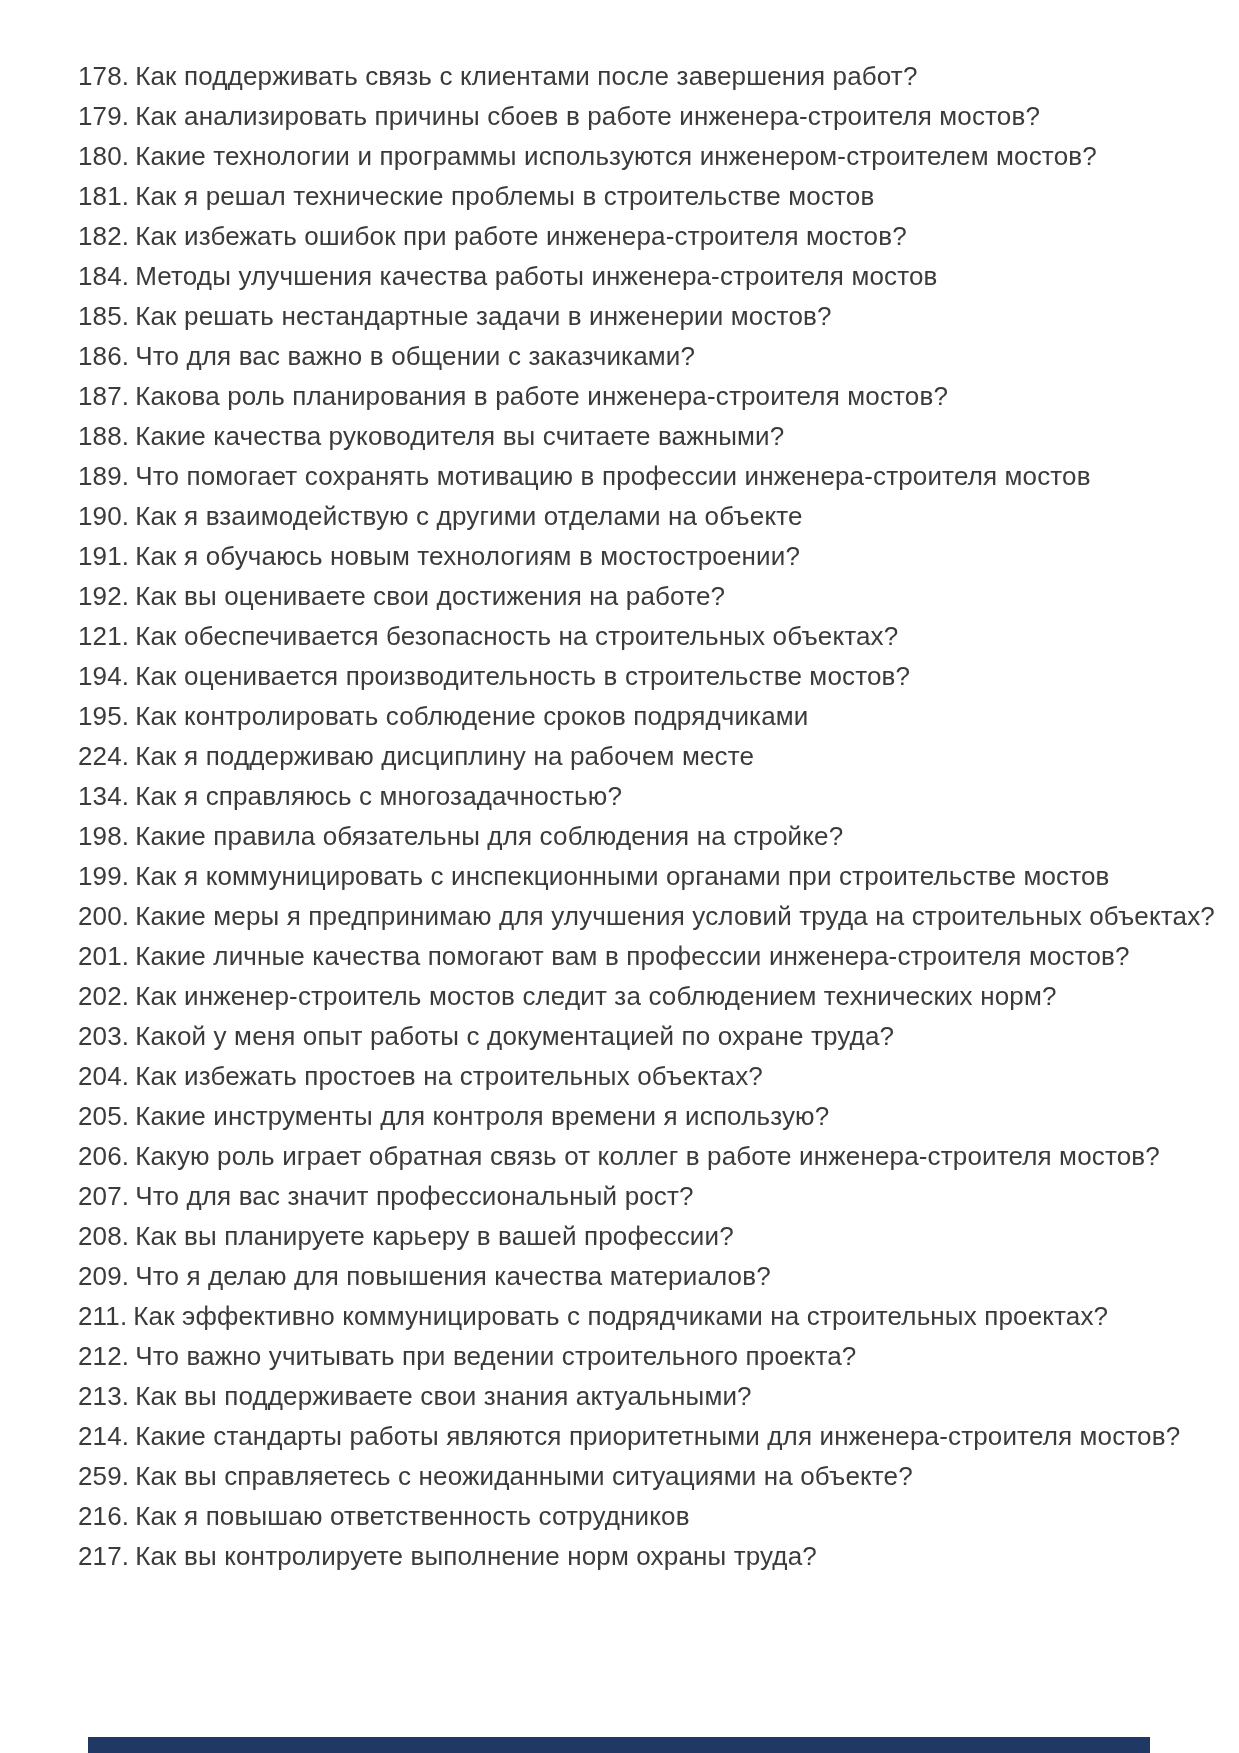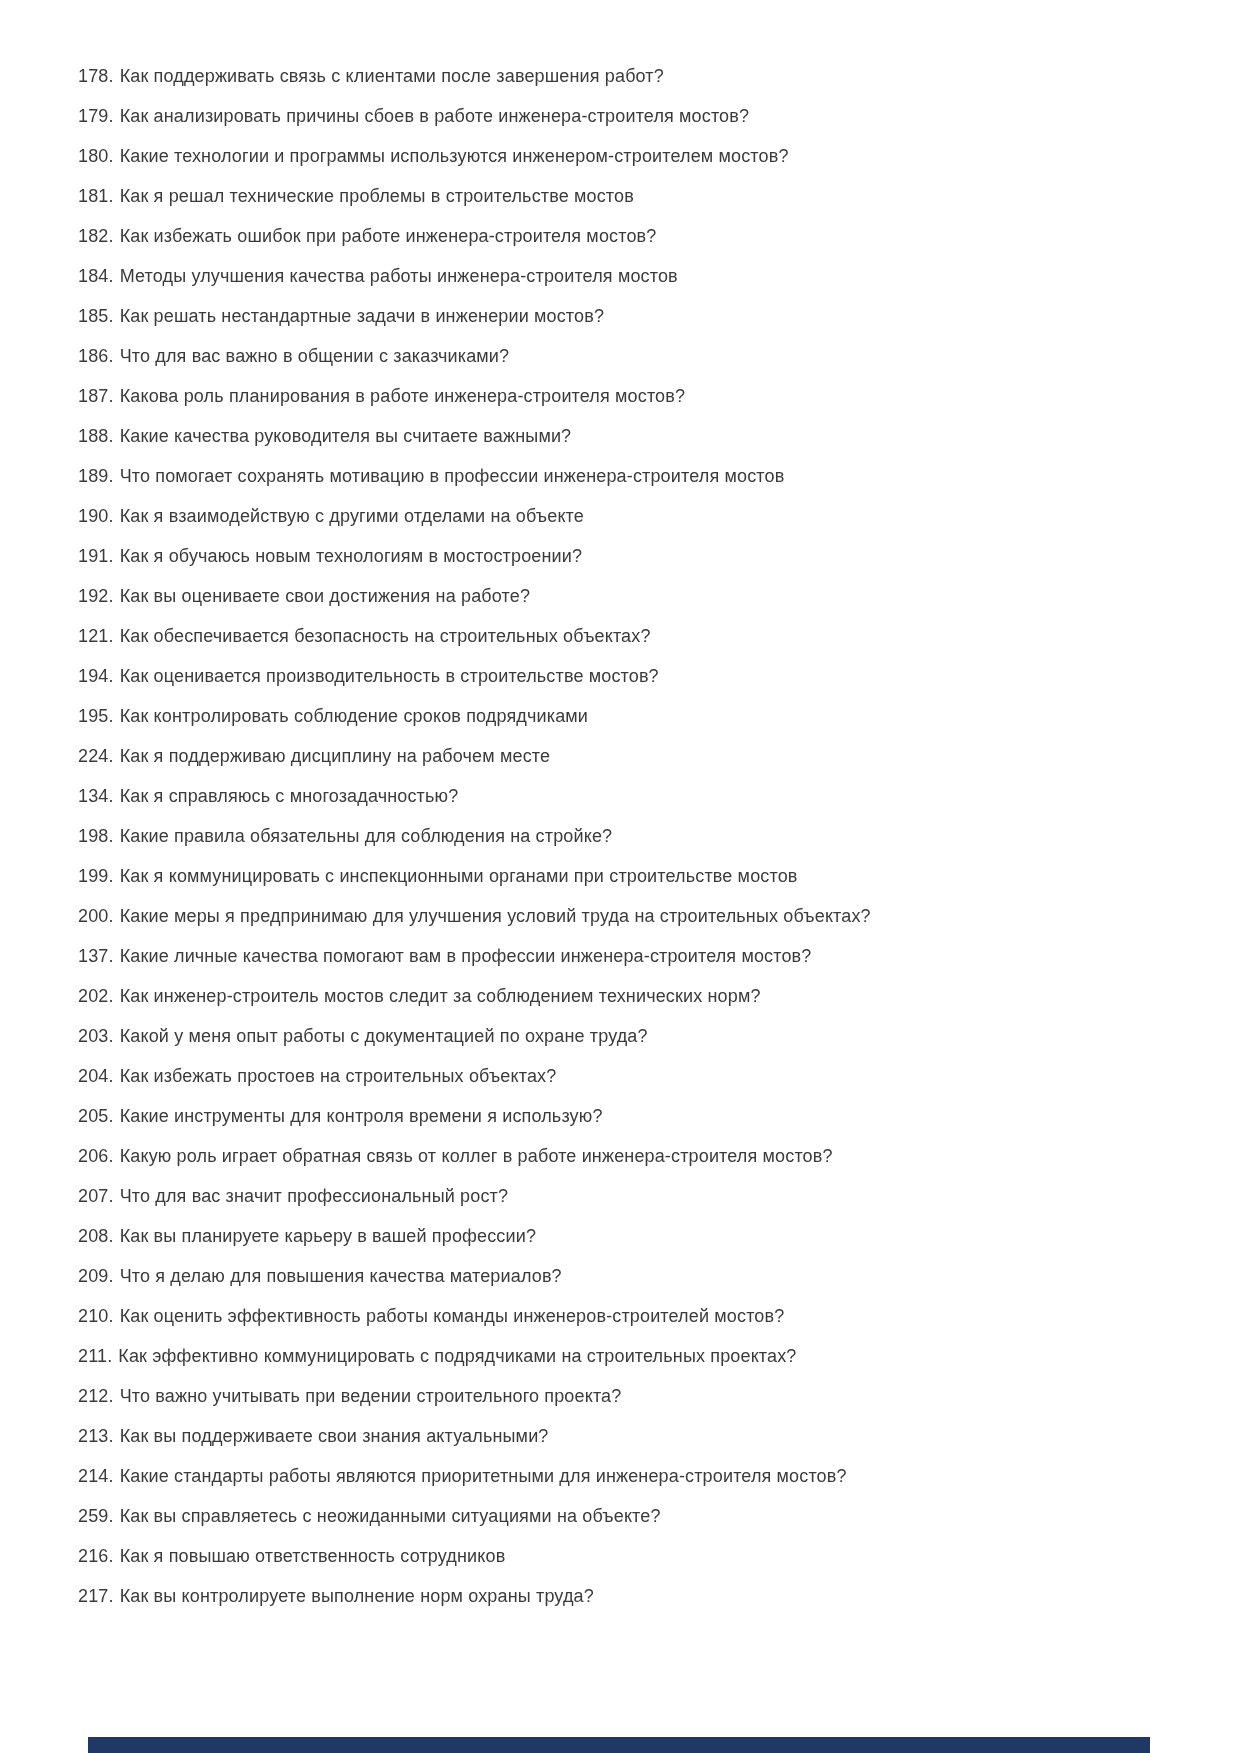--- a/index.html
+++ b/index.html
@@ -24,21 +24,21 @@
     left: 78px;
     top: 56px;
     width: 1130px;
     margin: 0;
     padding: 0;
     list-style: none;
   }
   .q-item {
     height: 40px;
     line-height: 40px;
-    font-size: 18px;
+    font-size: 26px;
     letter-spacing: 0.15px;
     color: #3b3b3b;
     white-space: nowrap;
   }
   .q-num {
     margin-right: 6px;
   }
   .bottom-bar {
     position: absolute;
     left: 88px;
@@ -91,39 +91,38 @@
     <li class="q-item"><span class="q-num">224.</span><span class="q-text">Как я поддерживаю дисциплину на рабочем месте</span></li>
 
     <li class="q-item"><span class="q-num">134.</span><span class="q-text">Как я справляюсь с многозадачностью?</span></li>
 
     <li class="q-item"><span class="q-num">198.</span><span class="q-text">Какие правила обязательны для соблюдения на стройке?</span></li>
 
     <li class="q-item"><span class="q-num">199.</span><span class="q-text">Как я коммуницировать с инспекционными органами при строительстве мостов</span></li>
 
     <li class="q-item"><span class="q-num">200.</span><span class="q-text">Какие меры я предпринимаю для улучшения условий труда на строительных объектах?</span></li>
 
-    <li class="q-item"><span class="q-num">137.</span><span class="q-text">Какие личные качества помогают вам в профессии инженера-строителя мостов?</span></li>
+    <li class="q-item"><span class="q-num">201.</span><span class="q-text">Какие личные качества помогают вам в профессии инженера-строителя мостов?</span></li>
 
     <li class="q-item"><span class="q-num">202.</span><span class="q-text">Как инженер-строитель мостов следит за соблюдением технических норм?</span></li>
 
     <li class="q-item"><span class="q-num">203.</span><span class="q-text">Какой у меня опыт работы с документацией по охране труда?</span></li>
 
     <li class="q-item"><span class="q-num">204.</span><span class="q-text">Как избежать простоев на строительных объектах?</span></li>
 
     <li class="q-item"><span class="q-num">205.</span><span class="q-text">Какие инструменты для контроля времени я использую?</span></li>
 
     <li class="q-item"><span class="q-num">206.</span><span class="q-text">Какую роль играет обратная связь от коллег в работе инженера-строителя мостов?</span></li>
 
     <li class="q-item"><span class="q-num">207.</span><span class="q-text">Что для вас значит профессиональный рост?</span></li>
 
     <li class="q-item"><span class="q-num">208.</span><span class="q-text">Как вы планируете карьеру в вашей профессии?</span></li>
 
     <li class="q-item"><span class="q-num">209.</span><span class="q-text">Что я делаю для повышения качества материалов?</span></li>
 
-    <li class="q-item"><span class="q-num">210.</span><span class="q-text">Как оценить эффективность работы команды инженеров-строителей мостов?</span></li>
 
     <li class="q-item"><span class="q-num">211.</span><span class="q-text">Как эффективно коммуницировать с подрядчиками на строительных проектах?</span></li>
 
     <li class="q-item"><span class="q-num">212.</span><span class="q-text">Что важно учитывать при ведении строительного проекта?</span></li>
 
     <li class="q-item"><span class="q-num">213.</span><span class="q-text">Как вы поддерживаете свои знания актуальными?</span></li>
 
     <li class="q-item"><span class="q-num">214.</span><span class="q-text">Какие стандарты работы являются приоритетными для инженера-строителя мостов?</span></li>
 
     <li class="q-item"><span class="q-num">259.</span><span class="q-text">Как вы справляетесь с неожиданными ситуациями на объекте?</span></li>

